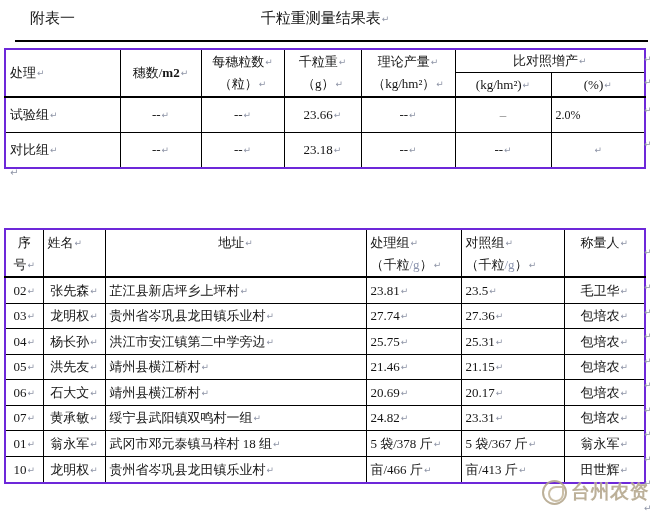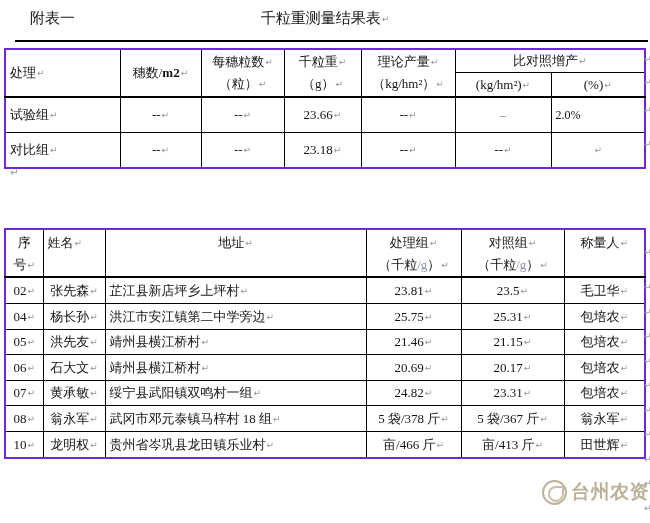--- a/index.html
+++ b/index.html
@@ -18,21 +18,21 @@
         border:2px solid #6d28d9;font-family:Liberation Serif, serif;}
   td,th{border:1px solid #000;font-weight:normal;padding:0 4px;overflow:hidden;
         white-space:nowrap;vertical-align:middle;}
   .hb{border-bottom:2px solid #000;}
   .t1{position:absolute;top:48px;left:4px;}
   .t2{position:absolute;top:228px;left:4px;}
   .t1 .hrow1 th{height:22px;}
   .t1 .hrow2 th{height:23px;}
   .t1 .drow td{height:34px;}
   .two-line{line-height:21px;}
-  .al{text-align:left;} .ac{text-align:center;} .ar{text-align:center;}
+  .al{text-align:left;} .ac{text-align:center;} .ar{text-align:left;}
   .vt{vertical-align:top;padding-top:2px;}
   .t2 th{line-height:22px;}
   .t2 .drow td{height:24px;}
   .t2 .drow.tall td{height:25px;}
   .big-pct{font-size:12px;}
   .dash-light{color:#777;}
   .bold{font-weight:bold;}
   .gsub{color:#8a93ad;}
 
   
@@ -141,20 +141,28 @@
       <th class="ac vt hb"><span class="pm">称量人</span></th>
     </tr>
     <tr class="drow tall">
           <td class="ac"><span class="pm">02</span></td>
           <td class="ac"><span class="pm">张先森</span></td>
           <td class="al"><span class="pm">芷江县新店坪乡上坪村</span></td>
           <td class="ar"><span class="pm">23.81</span></td>
           <td class="ar"><span class="pm">23.5</span></td>
           <td class="ac"><span class="pm">毛卫华</span></td>
         </tr>
+    <tr class="drow">
+          <td class="ac"><span class="pm">03</span></td>
+          <td class="ac"><span class="pm">龙明权</span></td>
+          <td class="al"><span class="pm">贵州省岑巩县龙田镇乐业村</span></td>
+          <td class="ar"><span class="pm">27.74</span></td>
+          <td class="ar"><span class="pm">27.36</span></td>
+          <td class="ac"><span class="pm">包培农</span></td>
+        </tr>
     <tr class="drow tall">
           <td class="ac"><span class="pm">04</span></td>
           <td class="ac"><span class="pm">杨长孙</span></td>
           <td class="al"><span class="pm">洪江市安江镇第二中学旁边</span></td>
           <td class="ar"><span class="pm">25.75</span></td>
           <td class="ar"><span class="pm">25.31</span></td>
           <td class="ac"><span class="pm">包培农</span></td>
         </tr>
     <tr class="drow">
           <td class="ac"><span class="pm">05</span></td>
@@ -174,21 +182,21 @@
         </tr>
     <tr class="drow">
           <td class="ac"><span class="pm">07</span></td>
           <td class="ac"><span class="pm">黄承敏</span></td>
           <td class="al"><span class="pm">绥宁县武阳镇双鸣村一组</span></td>
           <td class="ar"><span class="pm">24.82</span></td>
           <td class="ar"><span class="pm">23.31</span></td>
           <td class="ac"><span class="pm">包培农</span></td>
         </tr>
     <tr class="drow tall">
-          <td class="ac"><span class="pm">08</span></td>
+          <td class="ac"><span class="pm">01</span></td>
           <td class="ac"><span class="pm">翁永军</span></td>
           <td class="al"><span class="pm">武冈市邓元泰镇马梓村 18 组</span></td>
           <td class="ar"><span class="pm">5 袋/378 斤</span></td>
           <td class="ar"><span class="pm">5 袋/367 斤</span></td>
           <td class="ac"><span class="pm">翁永军</span></td>
         </tr>
     <tr class="drow tall">
           <td class="ac"><span class="pm">10</span></td>
           <td class="ac"><span class="pm">龙明权</span></td>
           <td class="al"><span class="pm">贵州省岑巩县龙田镇乐业村</span></td>

